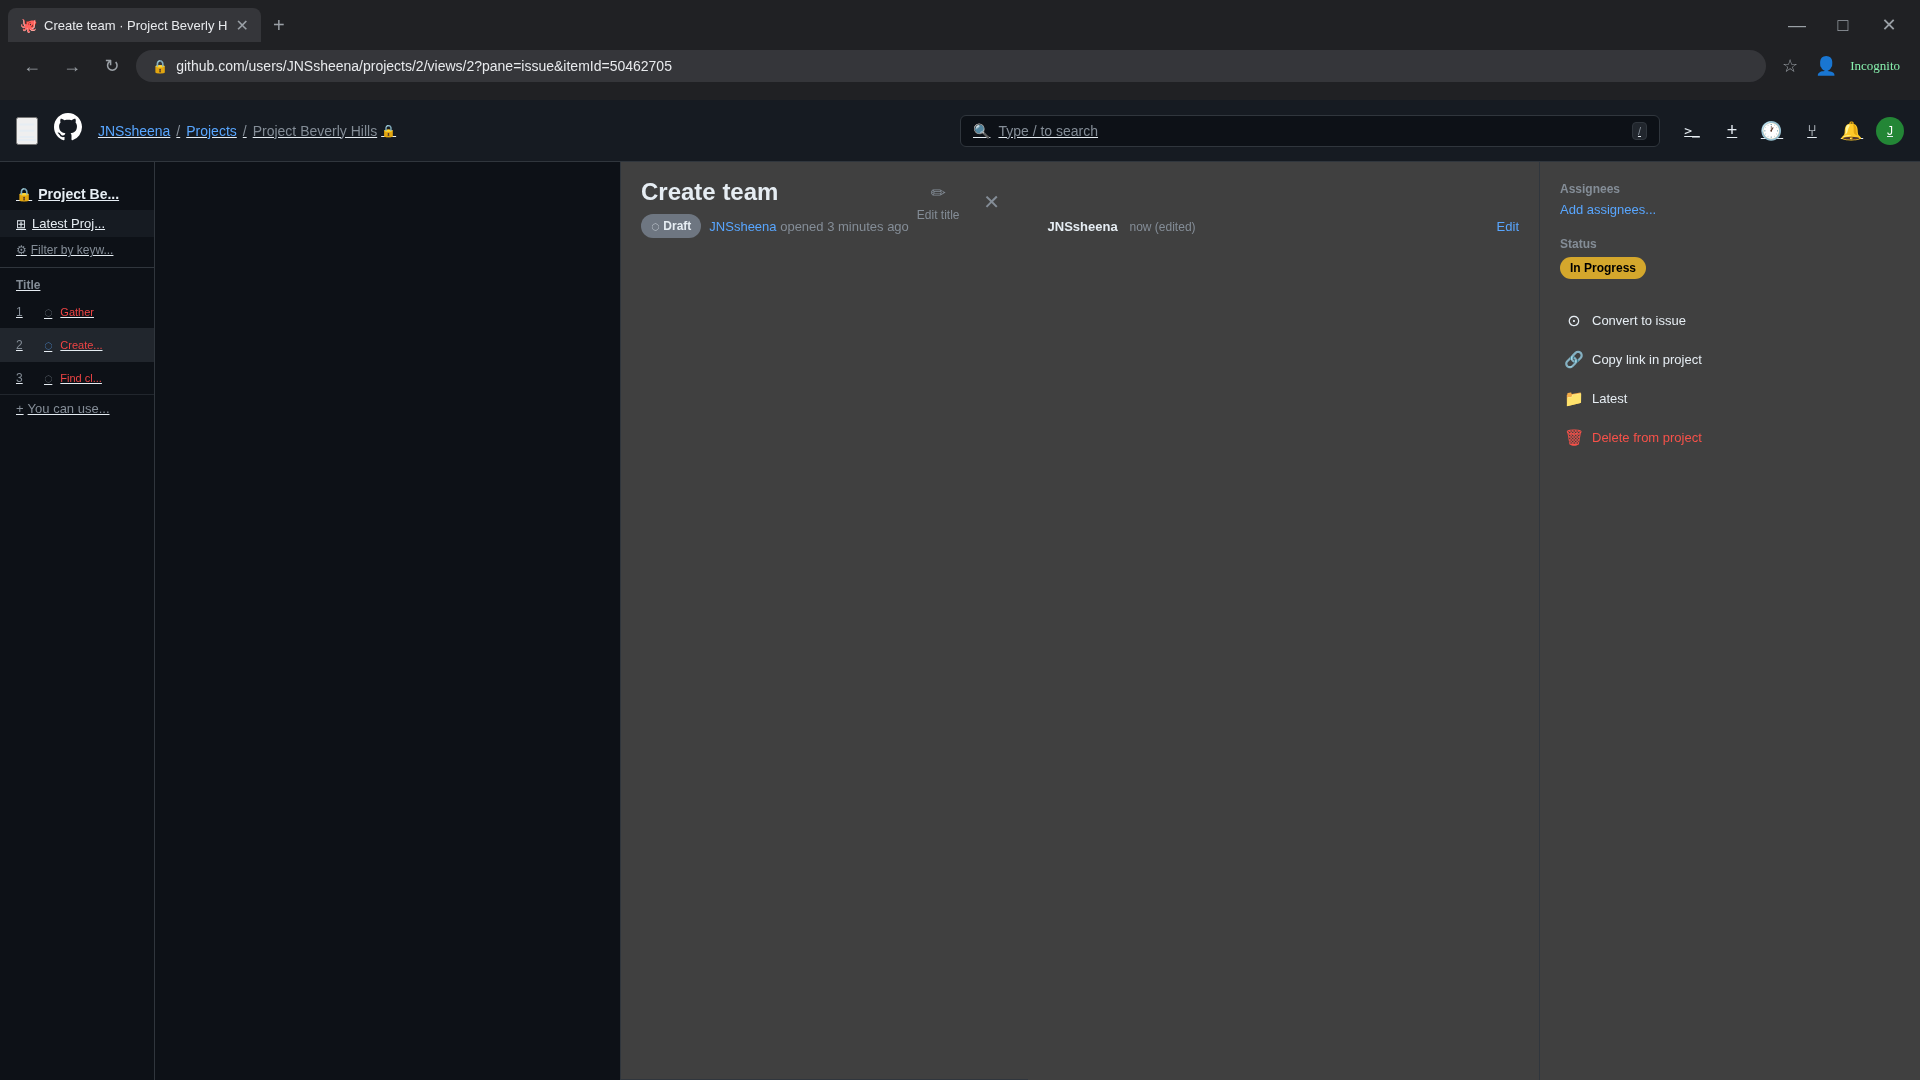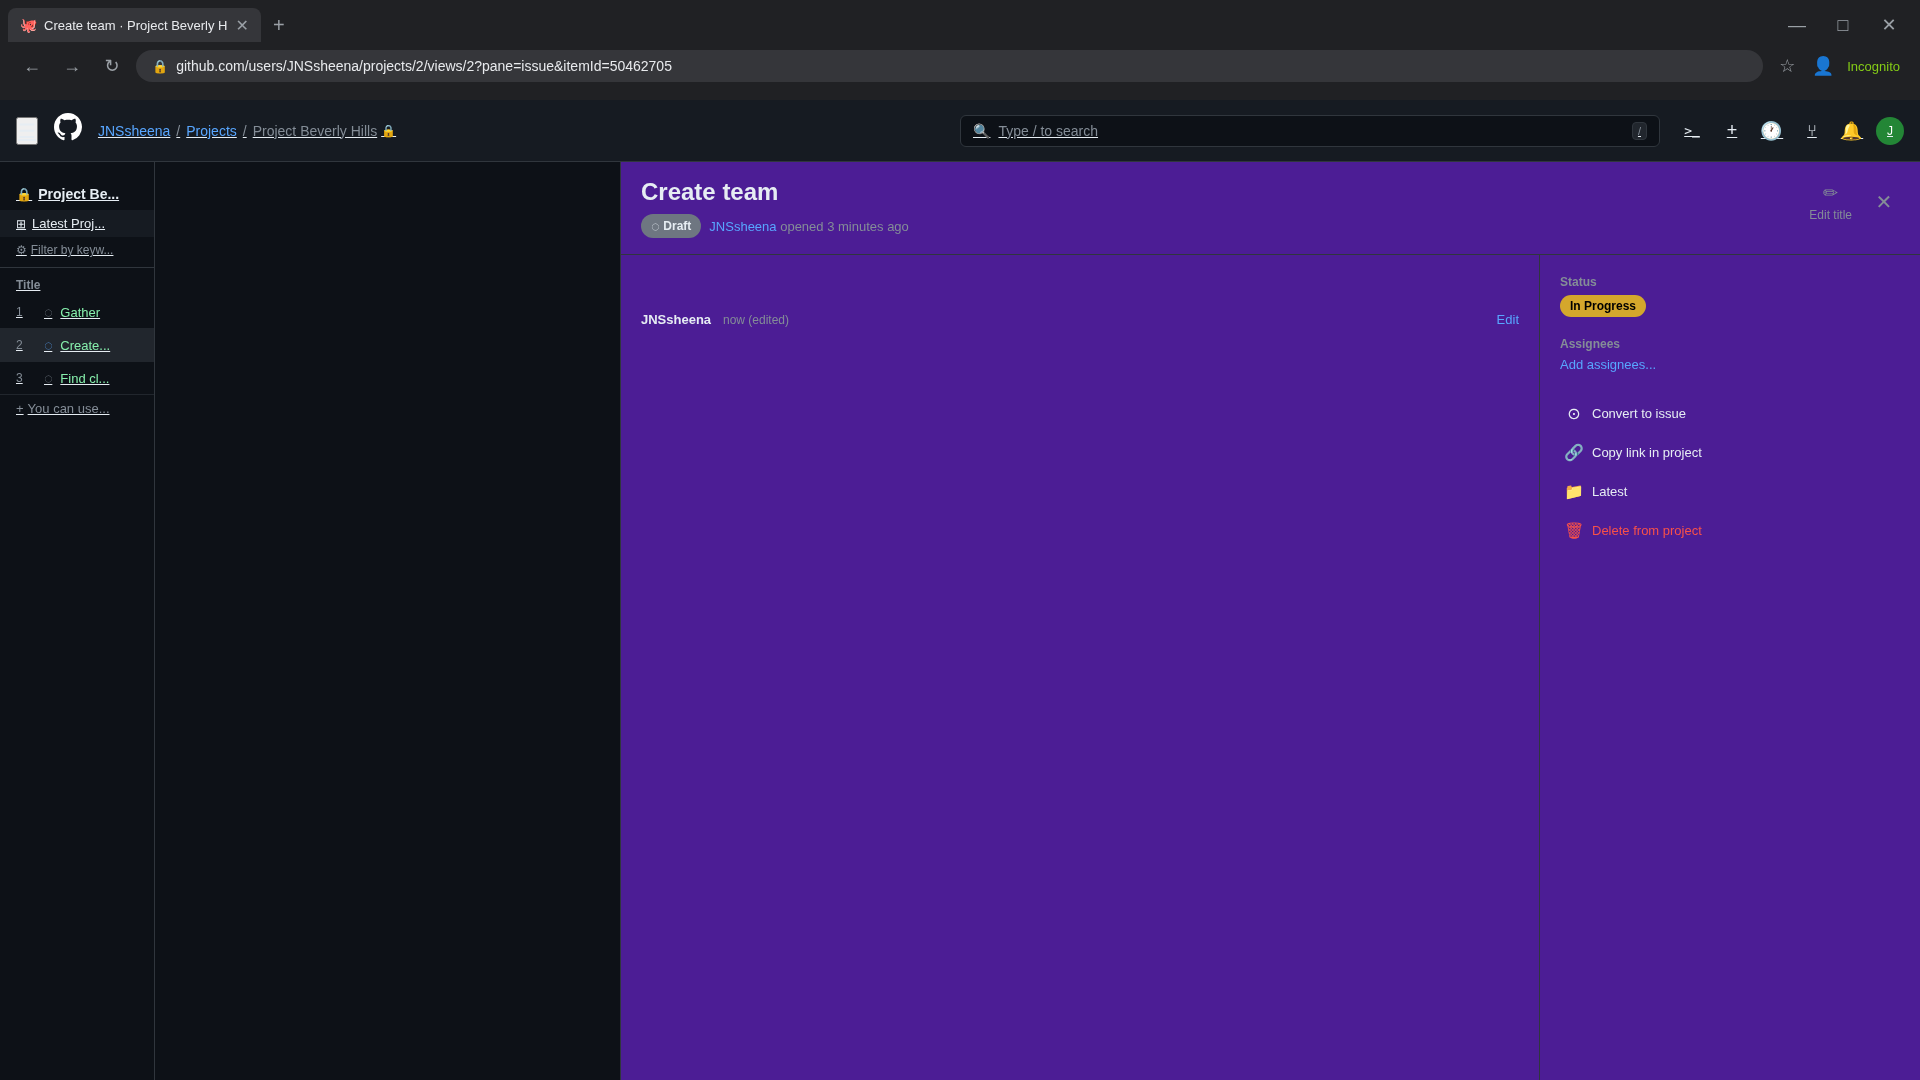--- a/index.html
+++ b/index.html
@@ -50,28 +50,28 @@
 
     
     .sidebar { width: 155px; background: #0d1117; border-right: 1px solid #30363d; padding: 16px 0; flex-shrink: 0; }
     .sidebar-project-title { padding: 8px 16px; font-size: 14px; font-weight: 600; color: #e6edf3; display: flex; align-items: center; gap: 6px; }
     .sidebar-item { padding: 6px 16px; font-size: 13px; color: #e6edf3; cursor: pointer; display: flex; align-items: center; gap: 6px; }
     .sidebar-item.active { background: #161b22; }
     .sidebar-filter { padding: 6px 16px; font-size: 12px; color: #848d97; cursor: pointer; display: flex; align-items: center; gap: 4px; }
     .table-row { display: flex; align-items: center; padding: 8px 16px; border-bottom: 1px solid #21262d; gap: 8px; cursor: pointer; }
     .row-num { font-size: 12px; color: #848d97; width: 20px; }
     .row-icon { font-size: 14px; color: #848d97; }
-    .row-title { font-size: 13px; color: #86efac; }
+    .row-title { font-size: 11px; color: #ef4444; }
     .row-add { padding: 6px 16px; font-size: 13px; color: #848d97; cursor: pointer; display: flex; align-items: center; gap: 4px; }
 
     
     .main-area { flex: 1; position: relative; background: #0d1117; }
 
     
-    .detail-panel { position: absolute; top: 0; right: 0; bottom: 0; width: 1300px; background: #4c1d95; border-left: 1px solid #30363d; display: flex; flex-direction: column; }
+    .detail-panel { position: absolute; top: 0; right: 0; bottom: 0; width: 1300px; background: #404040; border-left: 1px solid #30363d; display: flex; flex-direction: row; }
     .detail-header { padding: 16px 20px; display: flex; align-items: flex-start; justify-content: space-between; border-bottom: 1px solid #30363d; }
     .detail-title-section { flex: 1; }
     .detail-title { font-size: 24px; font-weight: 600; color: #e6edf3; margin-bottom: 8px; }
     .detail-meta { display: flex; align-items: center; gap: 8px; }
     .draft-badge { background: #6e7681; color: #e6edf3; border-radius: 20px; padding: 4px 10px; font-size: 12px; font-weight: 600; display: flex; align-items: center; gap: 4px; }
     .detail-meta-text { font-size: 13px; color: #848d97; }
     .detail-meta-text a { color: #58a6ff; text-decoration: none; }
     .detail-header-actions { display: flex; align-items: center; gap: 8px; }
     .edit-title-btn { background: none; border: none; color: #848d97; cursor: pointer; display: flex; flex-direction: column; align-items: center; gap: 4px; font-size: 12px; padding: 4px 8px; border-radius: 6px; }
     .close-btn { background: none; border: none; color: #848d97; cursor: pointer; font-size: 20px; width: 32px; height: 32px; display: flex; align-items: center; justify-content: center; border-radius: 6px; }
@@ -117,21 +117,21 @@
     <button class="nav-btn">←</button>
     <button class="nav-btn">→</button>
     <button class="nav-btn">↻</button>
     <div class="address-bar">
       <span style="color:#848d97;font-size:13px;">🔒</span>
       <span class="address-text">github.com/users/JNSsheena/projects/2/views/2?pane=issue&amp;itemId=50462705</span>
     </div>
     <div class="nav-actions">
       <button class="nav-action-btn">☆</button>
       <button class="nav-action-btn">👤</button>
-      <span style="color:#84cc16;font-size:13px;padding:0 4px;">Incognito</span>
+      <span style="color:#86efac;font-size:13px;padding:0 4px;font-family:Liberation Serif, serif;">Incognito</span>
     </div>
   </div>
 </div>
 
 <div class="github-page">
 
   <div class="gh-header">
     <button class="gh-menu-btn">☰</button>
     <span class="gh-logo">
       <svg height="28" width="28" viewBox="0 0 16 16" fill="white">
@@ -238,26 +238,26 @@
                   <span class="comment-author">JNSsheena</span>
                   <span class="comment-time">now (edited)</span>
                 </div>
                 <button class="comment-edit-btn">Edit</button>
               </div>
             </div>
           </div>
 
           <div class="detail-sidebar">
             <div class="sidebar-field">
+              <div class="sidebar-field-label">Assignees</div>
+              <div class="sidebar-field-value" style="color:#58a6ff;cursor:pointer;">Add assignees...</div>
+            </div>
+            <div class="sidebar-field">
               <div class="sidebar-field-label">Status</div>
               <span class="status-badge">In Progress</span>
-            </div>
-            <div class="sidebar-field">
-              <div class="sidebar-field-label">Assignees</div>
-              <div class="sidebar-field-value" style="color:#58a6ff;cursor:pointer;">Add assignees...</div>
             </div>
 
             <div class="sidebar-actions">
               <div class="sidebar-action">
                 <span class="sidebar-action-icon">⊙</span>
                 <span>Convert to issue</span>
               </div>
               <div class="sidebar-action">
                 <span class="sidebar-action-icon">🔗</span>
                 <span>Copy link in project</span>

